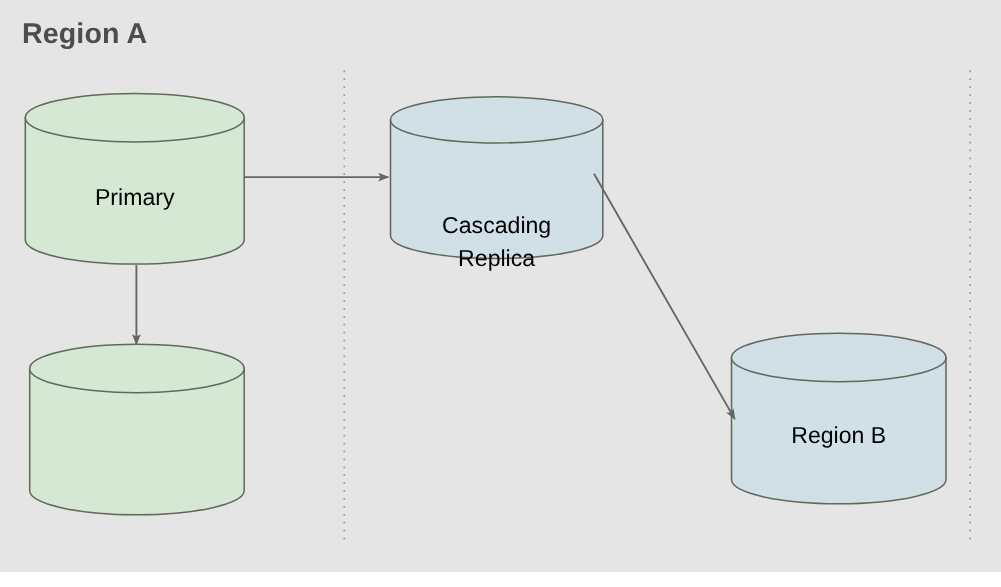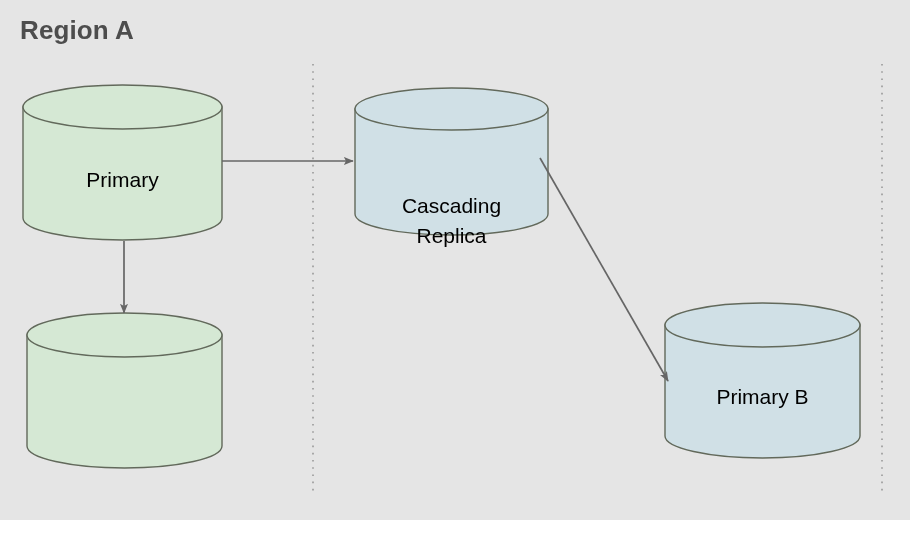--- a/index.html
+++ b/index.html
@@ -103,15 +103,15 @@
     <line x1="124" y1="241" x2="124" y2="313" stroke="#666666" stroke-width="1.7" marker-end="url(#arrowhead)"></line>
 
     <line x1="540" y1="158" x2="668" y2="381" stroke="#666666" stroke-width="1.7" marker-end="url(#arrowhead)"></line>
   </svg>
 
   <div class="region-title" id="region-a-title">Region A</div>
 
   <div class="node-label" id="label-primary">Primary</div>
   <div class="node-label" id="label-cascading-replica">Cascading
 Replica</div>
-  <div class="node-label" id="label-replica-b">Primary B</div>
+  <div class="node-label" id="label-replica-b">Region B</div>
 
 </div>
 
 </body></html>

